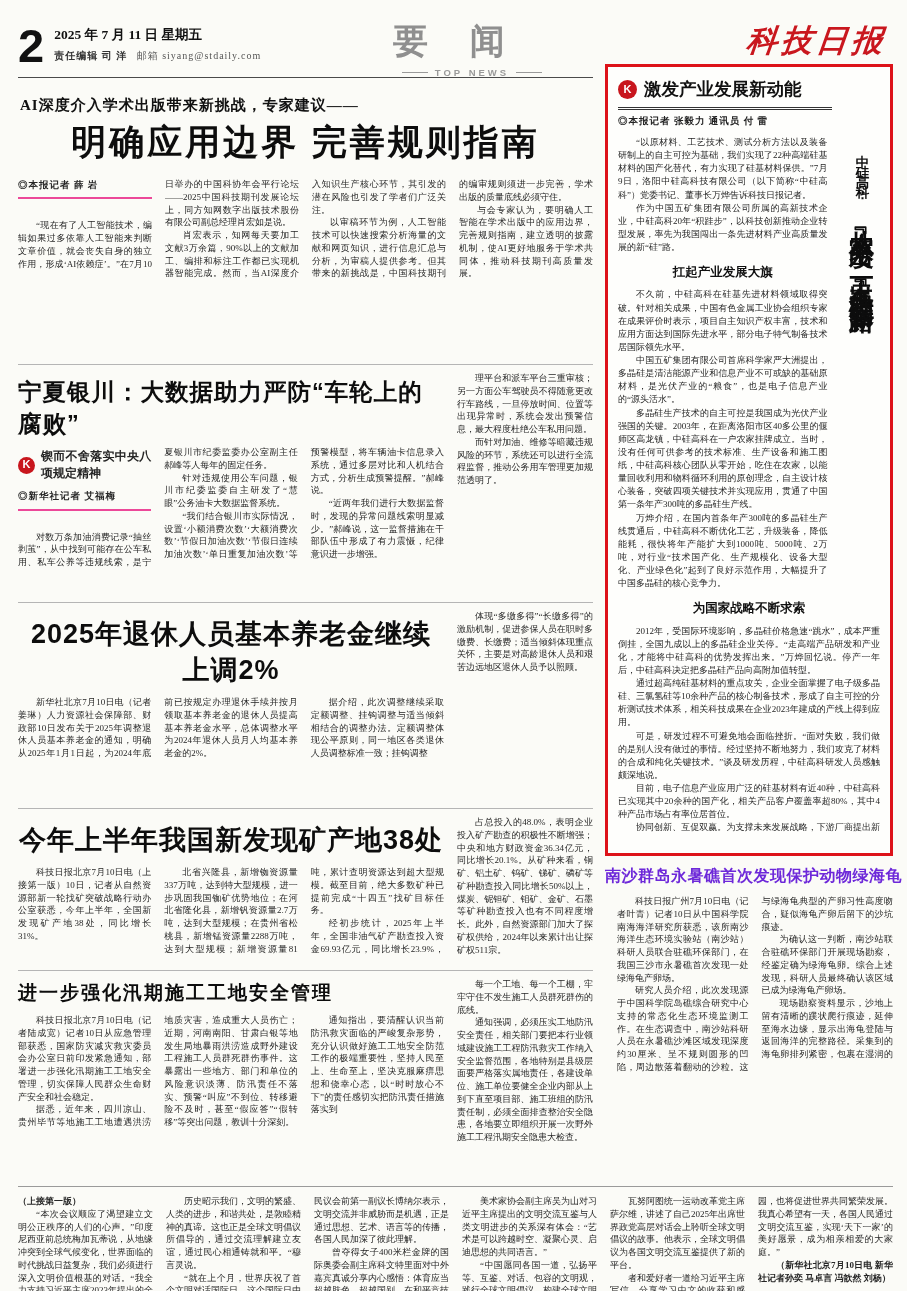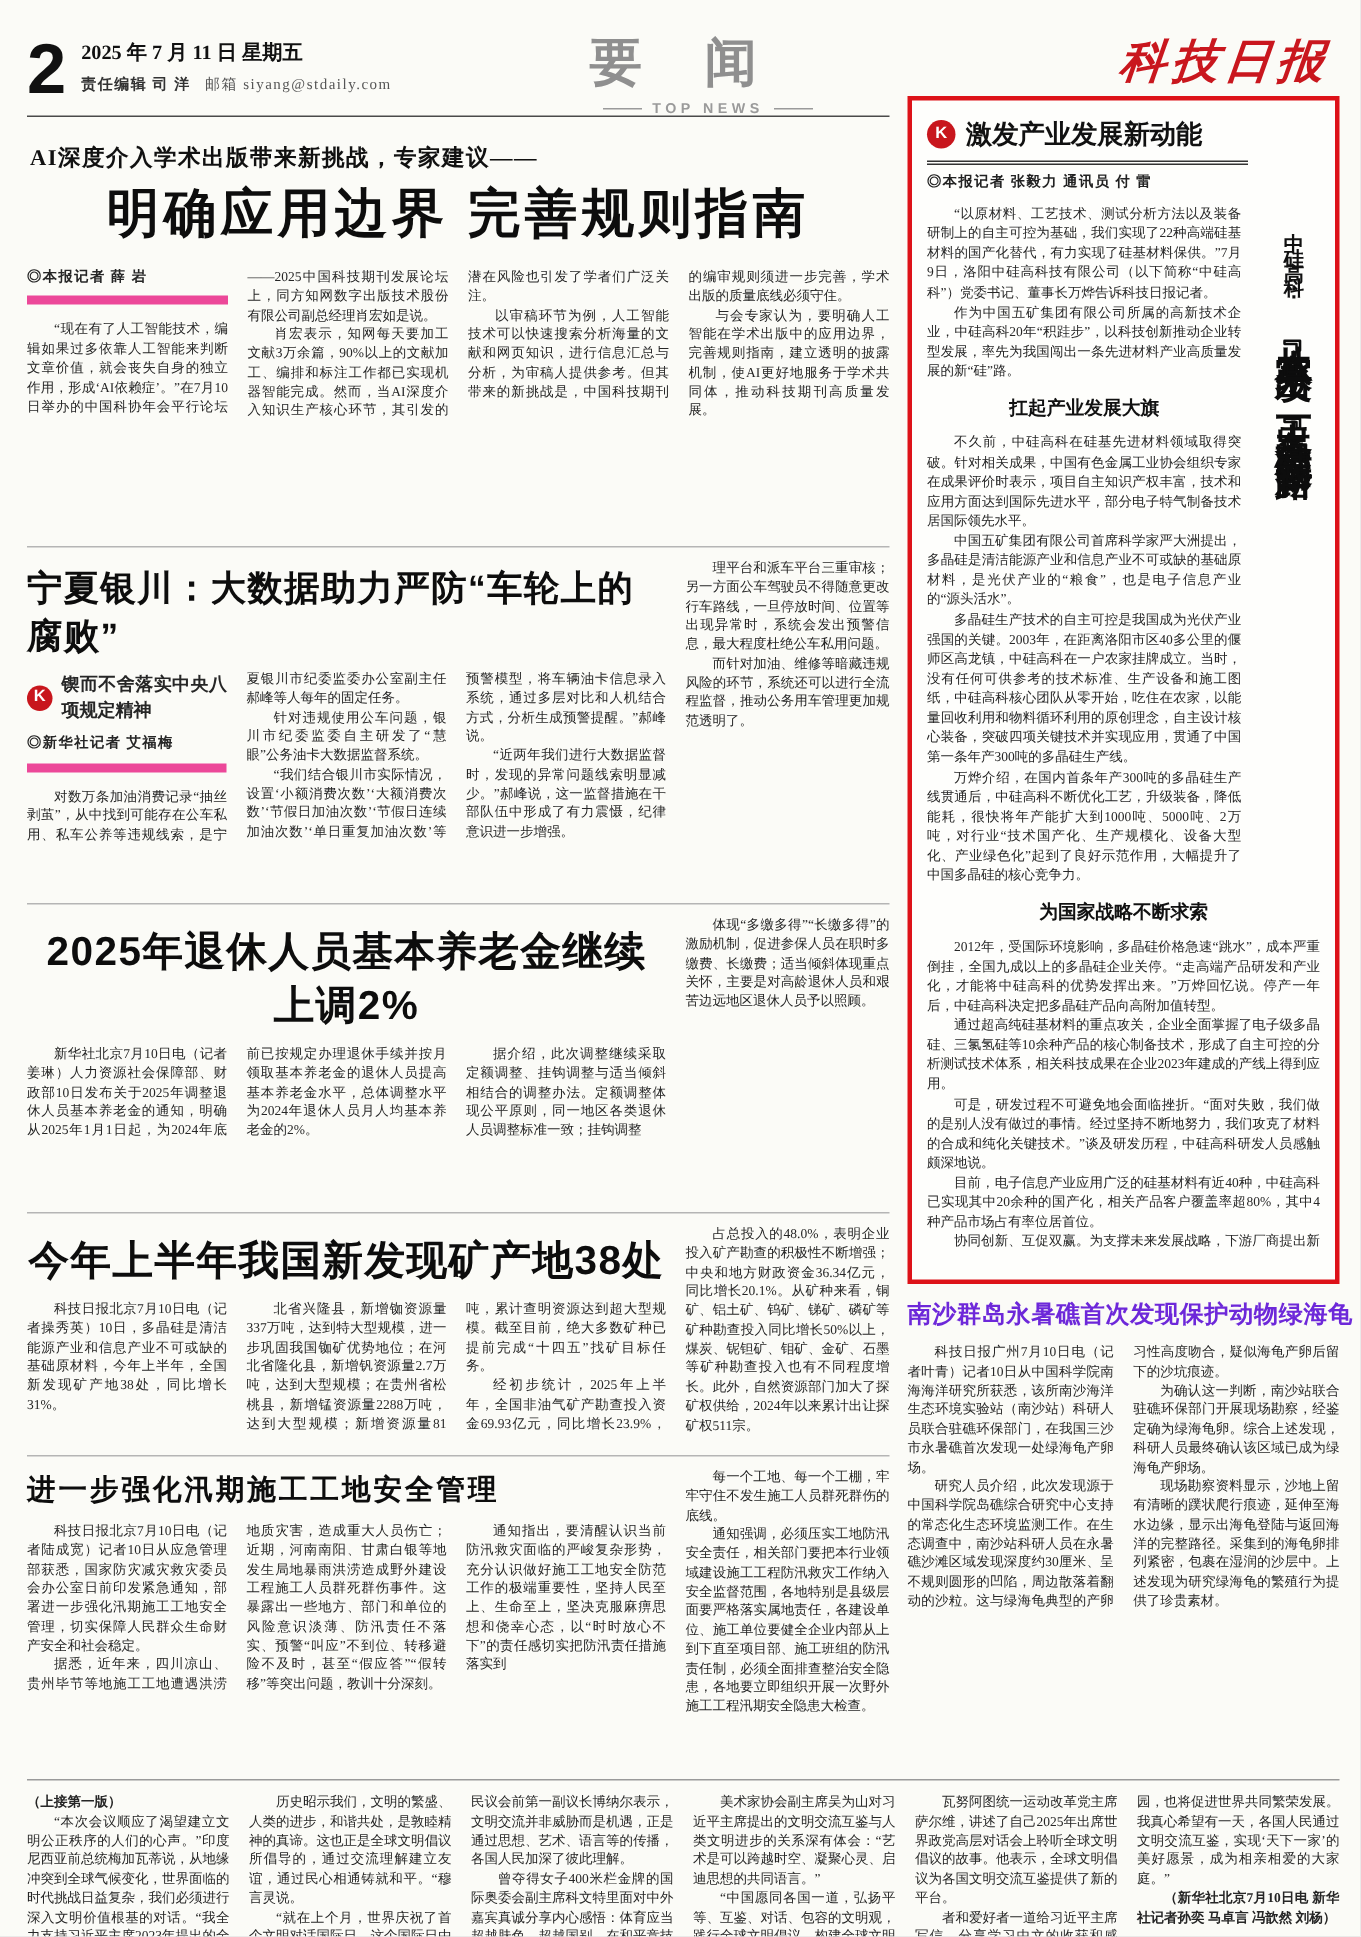--- a/index.html
+++ b/index.html
@@ -23,24 +23,24 @@
               font-family:"DejaVu Serif",serif;font-style:italic;font-weight:bold;font-size:31px;color:#c9171e;
               letter-spacing:4px;transform:skewX(-6deg);}
   
   .layout{display:grid;grid-template-columns:1fr 288px;gap:12px;}
   .rightcol{margin-top:-26px;}
   
   p{margin:0;text-indent:2em;}
   .cols{column-gap:13px;font-size:9px;line-height:1.42;text-align:justify;overflow:hidden;color:#262626;}
   .cols4{column-count:4;height:178px;}
   .cols3{column-count:3;}
-  .cols2{column-count:2;height:184px;}
+  .cols2{column-count:2;height:184px;margin-left:12px;}
   .cols6{column-count:6;height:172px;}
-  .byline{font-weight:bold;font-size:9.5px;text-indent:0;border-bottom:6px solid #ec4899;
-          padding:1px 0 5px;margin-bottom:10px;letter-spacing:1px;}
+  .byline{font-weight:bold;font-size:9.5px;text-indent:0;border-bottom:2px solid #ec4899;
+          padding:1px 0 5px;margin-bottom:20px;letter-spacing:1px;}
   .sidecol{font-size:9px;line-height:1.42;text-align:justify;overflow:hidden;color:#262626;}
   .split{display:grid;grid-template-columns:1fr 136px;gap:13px;}
   .article{padding:4px 0 6px;}
   .rule{border-bottom:1px solid #b5b5b5;margin:2px 0 3px;}
   
   .kicker{font-size:15px;font-weight:bold;color:#111;margin:2px 0 0 2px;letter-spacing:1px;}
   .h-ai{font-family:"Liberation Sans",sans-serif;font-size:35px;font-weight:900;text-align:center;
         letter-spacing:3px;margin:4px 0 12px;color:#0d0d0d;}
   .h-yc{font-family:"Liberation Sans",sans-serif;font-size:23.5px;font-weight:900;letter-spacing:1px;margin:4px 0 6px;color:#0d0d0d;}
   .h-pen,.h-min{font-family:"Liberation Sans",sans-serif;font-size:27px;font-weight:900;letter-spacing:1px;
@@ -161,21 +161,21 @@
         </div>
       </section>
       <div class="rule"></div>
 
       <section class="article">
         <div class="split">
           <div>
             <h2 class="h-min">今年上半年我国新发现矿产地38处</h2>
             <div class="cols cols3" style="height:96px;">
               <div>
-                  <p>科技日报北京7月10日电（记者操秀英）10日，多晶硅是清洁能源产业和信息产业不可或缺的基础原材料，今年上半年，全国新发现矿产地38处，同比增长31%。</p>
+                  <p>科技日报北京7月10日电（上接第一版）10日，记者从自然资源部新一轮找矿突破战略行动办公室获悉，今年上半年，全国新发现矿产地38处，同比增长31%。</p>
                   <p>北省兴隆县，新增铷资源量337万吨，达到特大型规模，进一步巩固我国铷矿优势地位；在河北省隆化县，新增钒资源量2.7万吨，达到大型规模；在贵州省松桃县，新增锰资源量2288万吨，达到大型规模；新增资源量81吨，累计查明资源达到超大型规模。截至目前，绝大多数矿种已提前完成“十四五”找矿目标任务。</p>
                   <p>经初步统计，2025年上半年，全国非油气矿产勘查投入资金69.93亿元，同比增长23.9%，其中企业投入49.93亿元，同比增长28.2%，占矿产勘查总投入的48.0%</p>
                 </div>
             </div>
           </div>
           <div class="sidecol" style="height:140px;">
             <div>
                 <p>占总投入的48.0%，表明企业投入矿产勘查的积极性不断增强；中央和地方财政资金36.34亿元，同比增长20.1%。从矿种来看，铜矿、铝土矿、钨矿、锑矿、磷矿等矿种勘查投入同比增长50%以上，煤炭、铌钽矿、钼矿、金矿、石墨等矿种勘查投入也有不同程度增长。此外，自然资源部门加大了探矿权供给，2024年以来累计出让探矿权511宗。</p>
               </div>
           </div>

